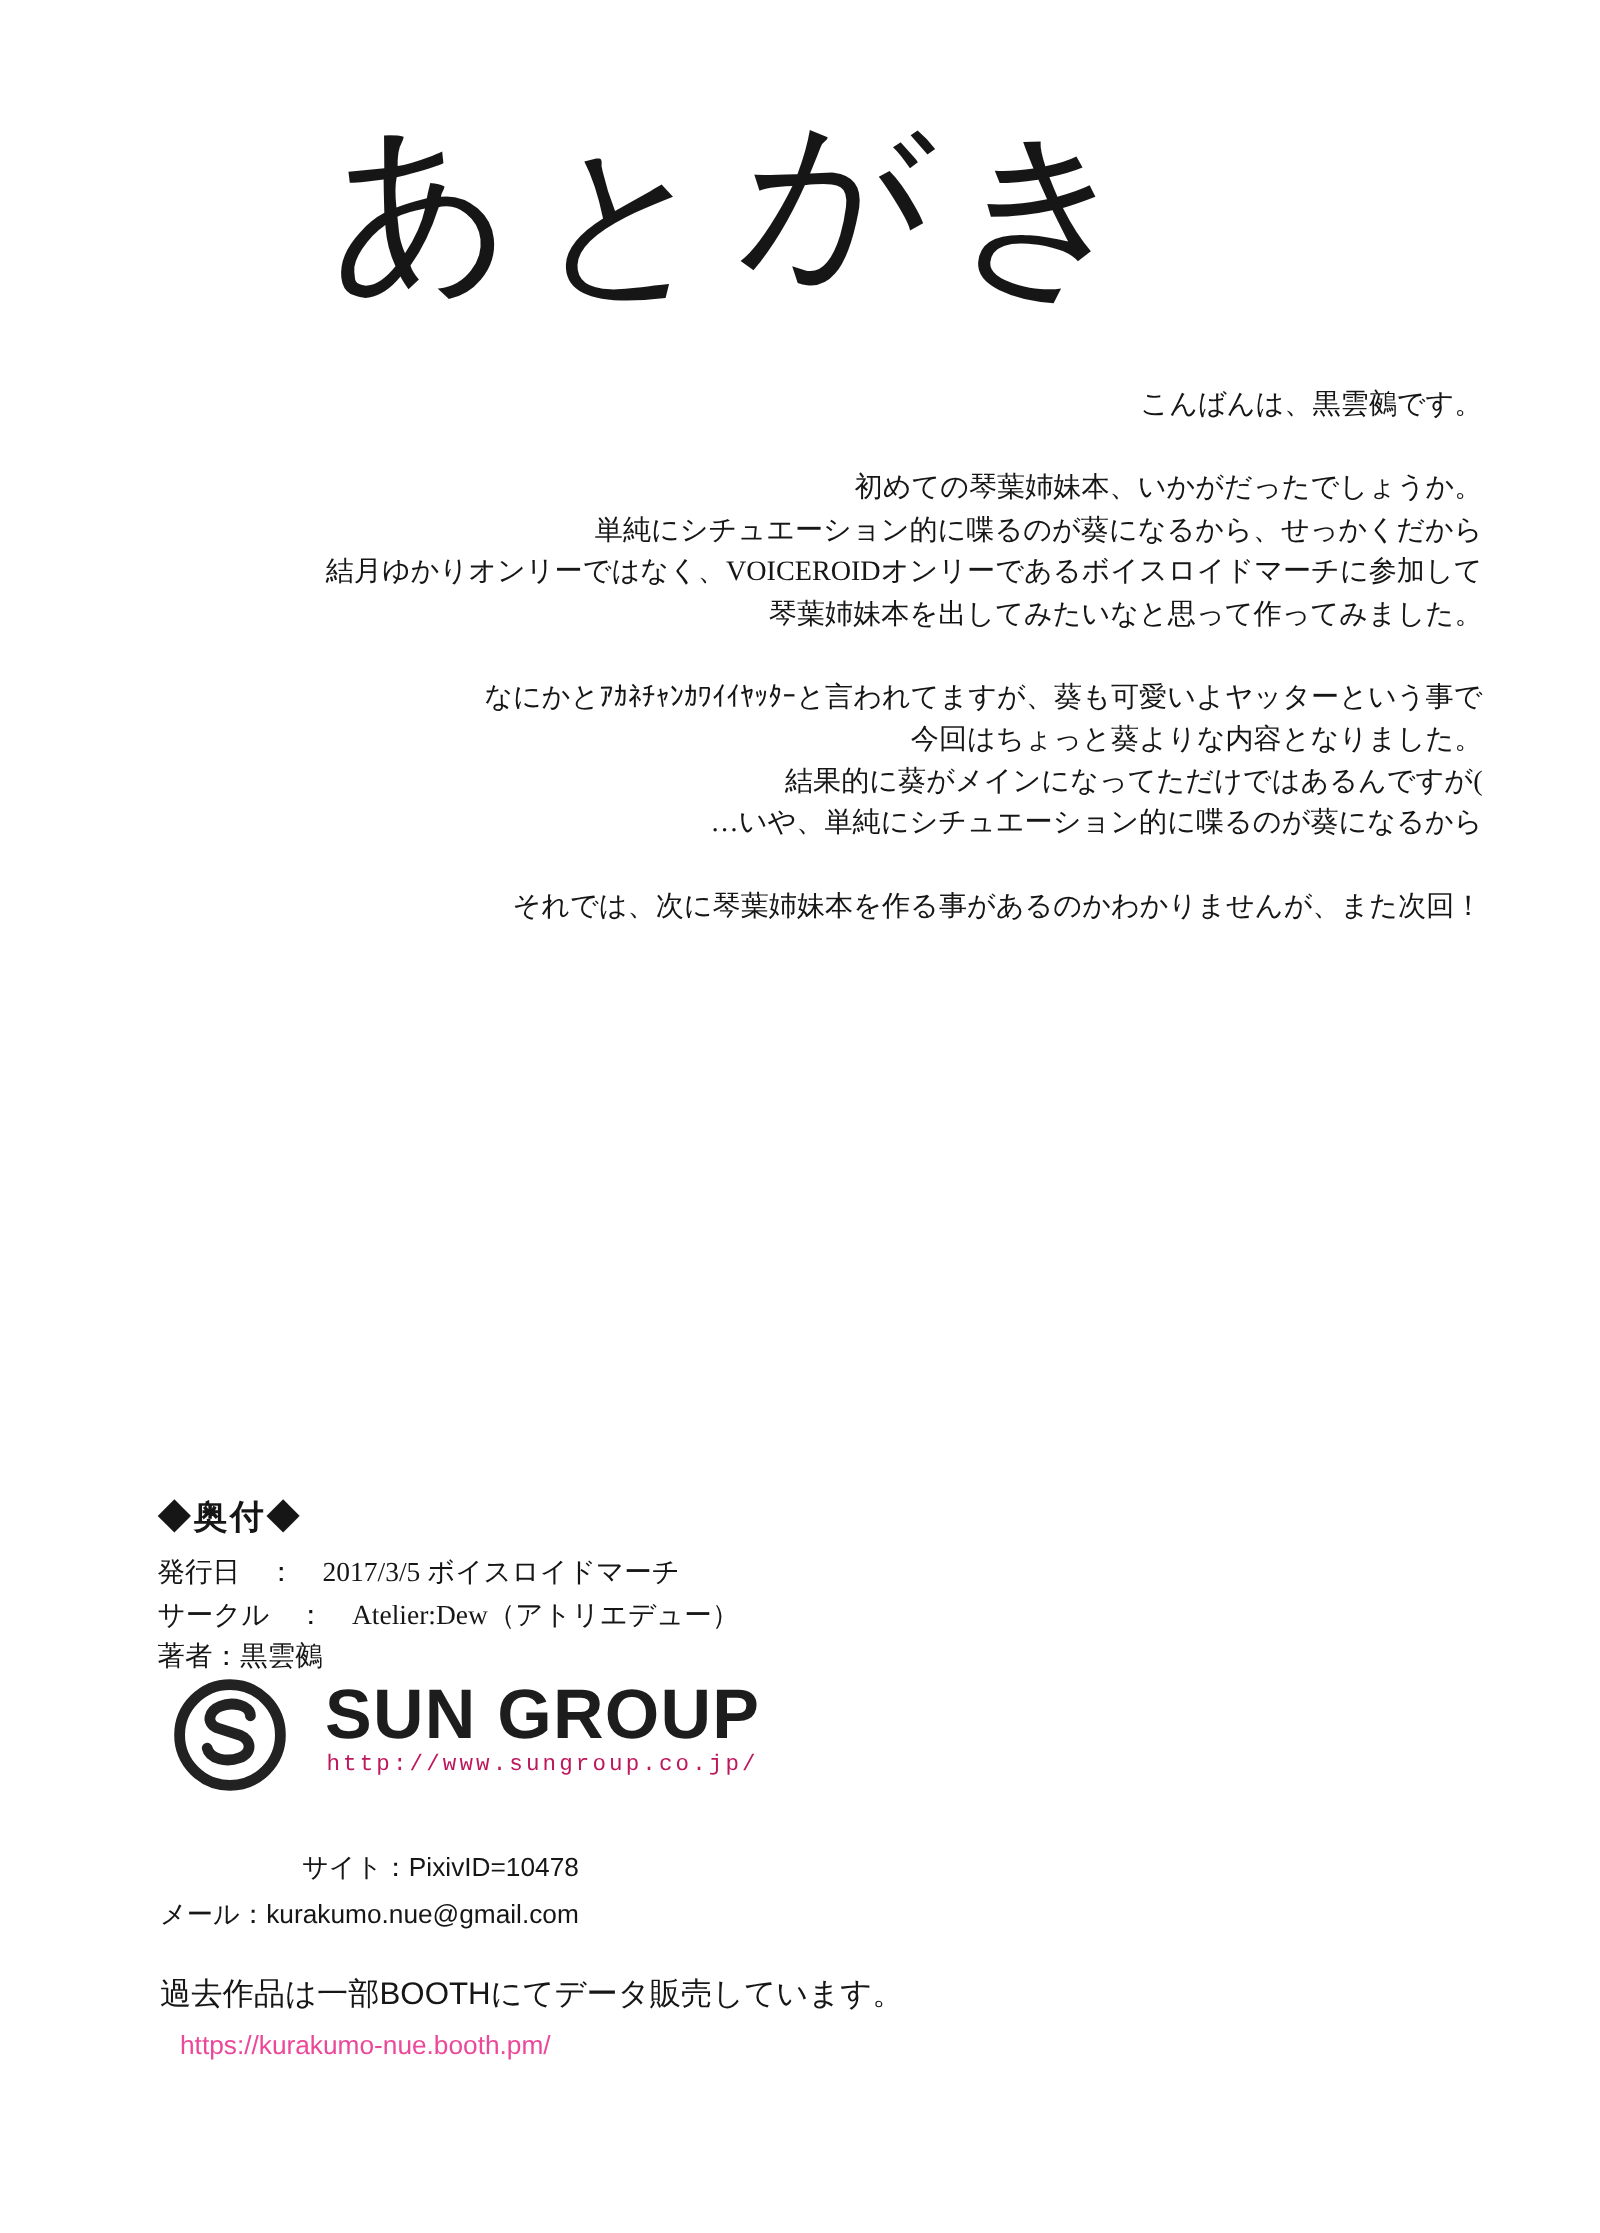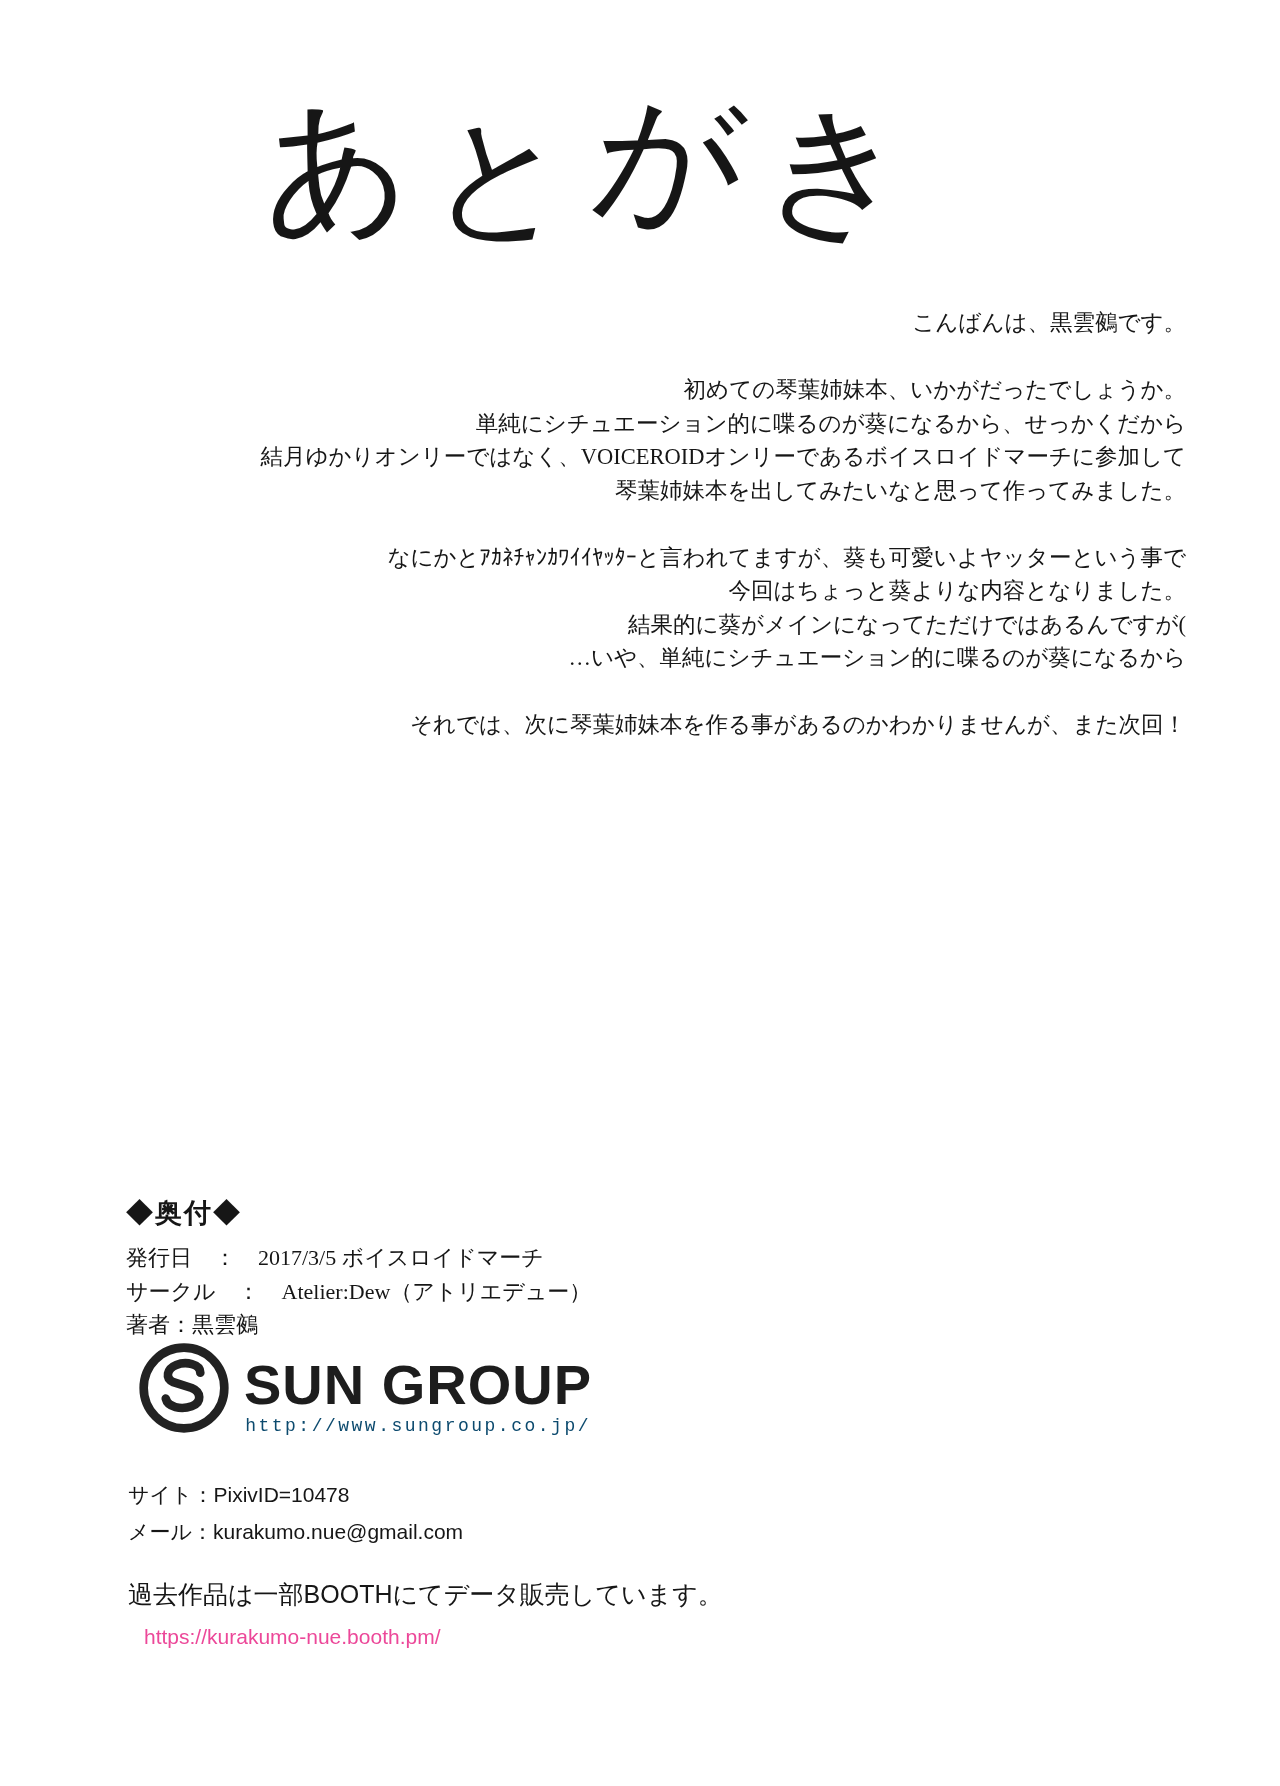--- a/index.html
+++ b/index.html
@@ -72,21 +72,22 @@
     line-height: 33.5px;
     white-space: nowrap;
   }
 
   
   .printer {
     position: absolute;
     top: 1340px;
     left: 136px;
     display: flex;
-    align-items: flex-end;
+    align-items: flex-start;
+    gap: 16px;
   }
   .printer .logo {
     width: 96px;
     height: 96px;
     flex: 0 0 auto;
   }
   .printer .text-col {
     margin-left: 12px;
     display: flex;
     flex-direction: column;
@@ -97,36 +98,36 @@
     font-size: 56px;
     line-height: 62px;
     letter-spacing: 1px;
     color: #1d1d1d;
     white-space: nowrap;
   }
   .printer-url {
     font-family: "Liberation Mono", monospace;
     font-size: 18px;
     letter-spacing: 2.5px;
-    color: #0c4a6e;
+    color: #be185d;
     margin-top: 0px;
     align-self: center;
     white-space: nowrap;
   }
 
   
   .contact {
     position: absolute;
     top: 1476px;
     left: 128px;
     font-family: "Liberation Sans", sans-serif;
     font-size: 21px;
     line-height: 37px;
   }
-  .contact div { white-space: nowrap; }
+  .contact div { white-space: nowrap; text-align: right; }
 
   
   .footer {
     position: absolute;
     top: 1578px;
     left: 128px;
     font-family: "Liberation Sans", sans-serif;
   }
   .booth-notice { font-size: 25px; white-space: nowrap; }
   .booth-url {

